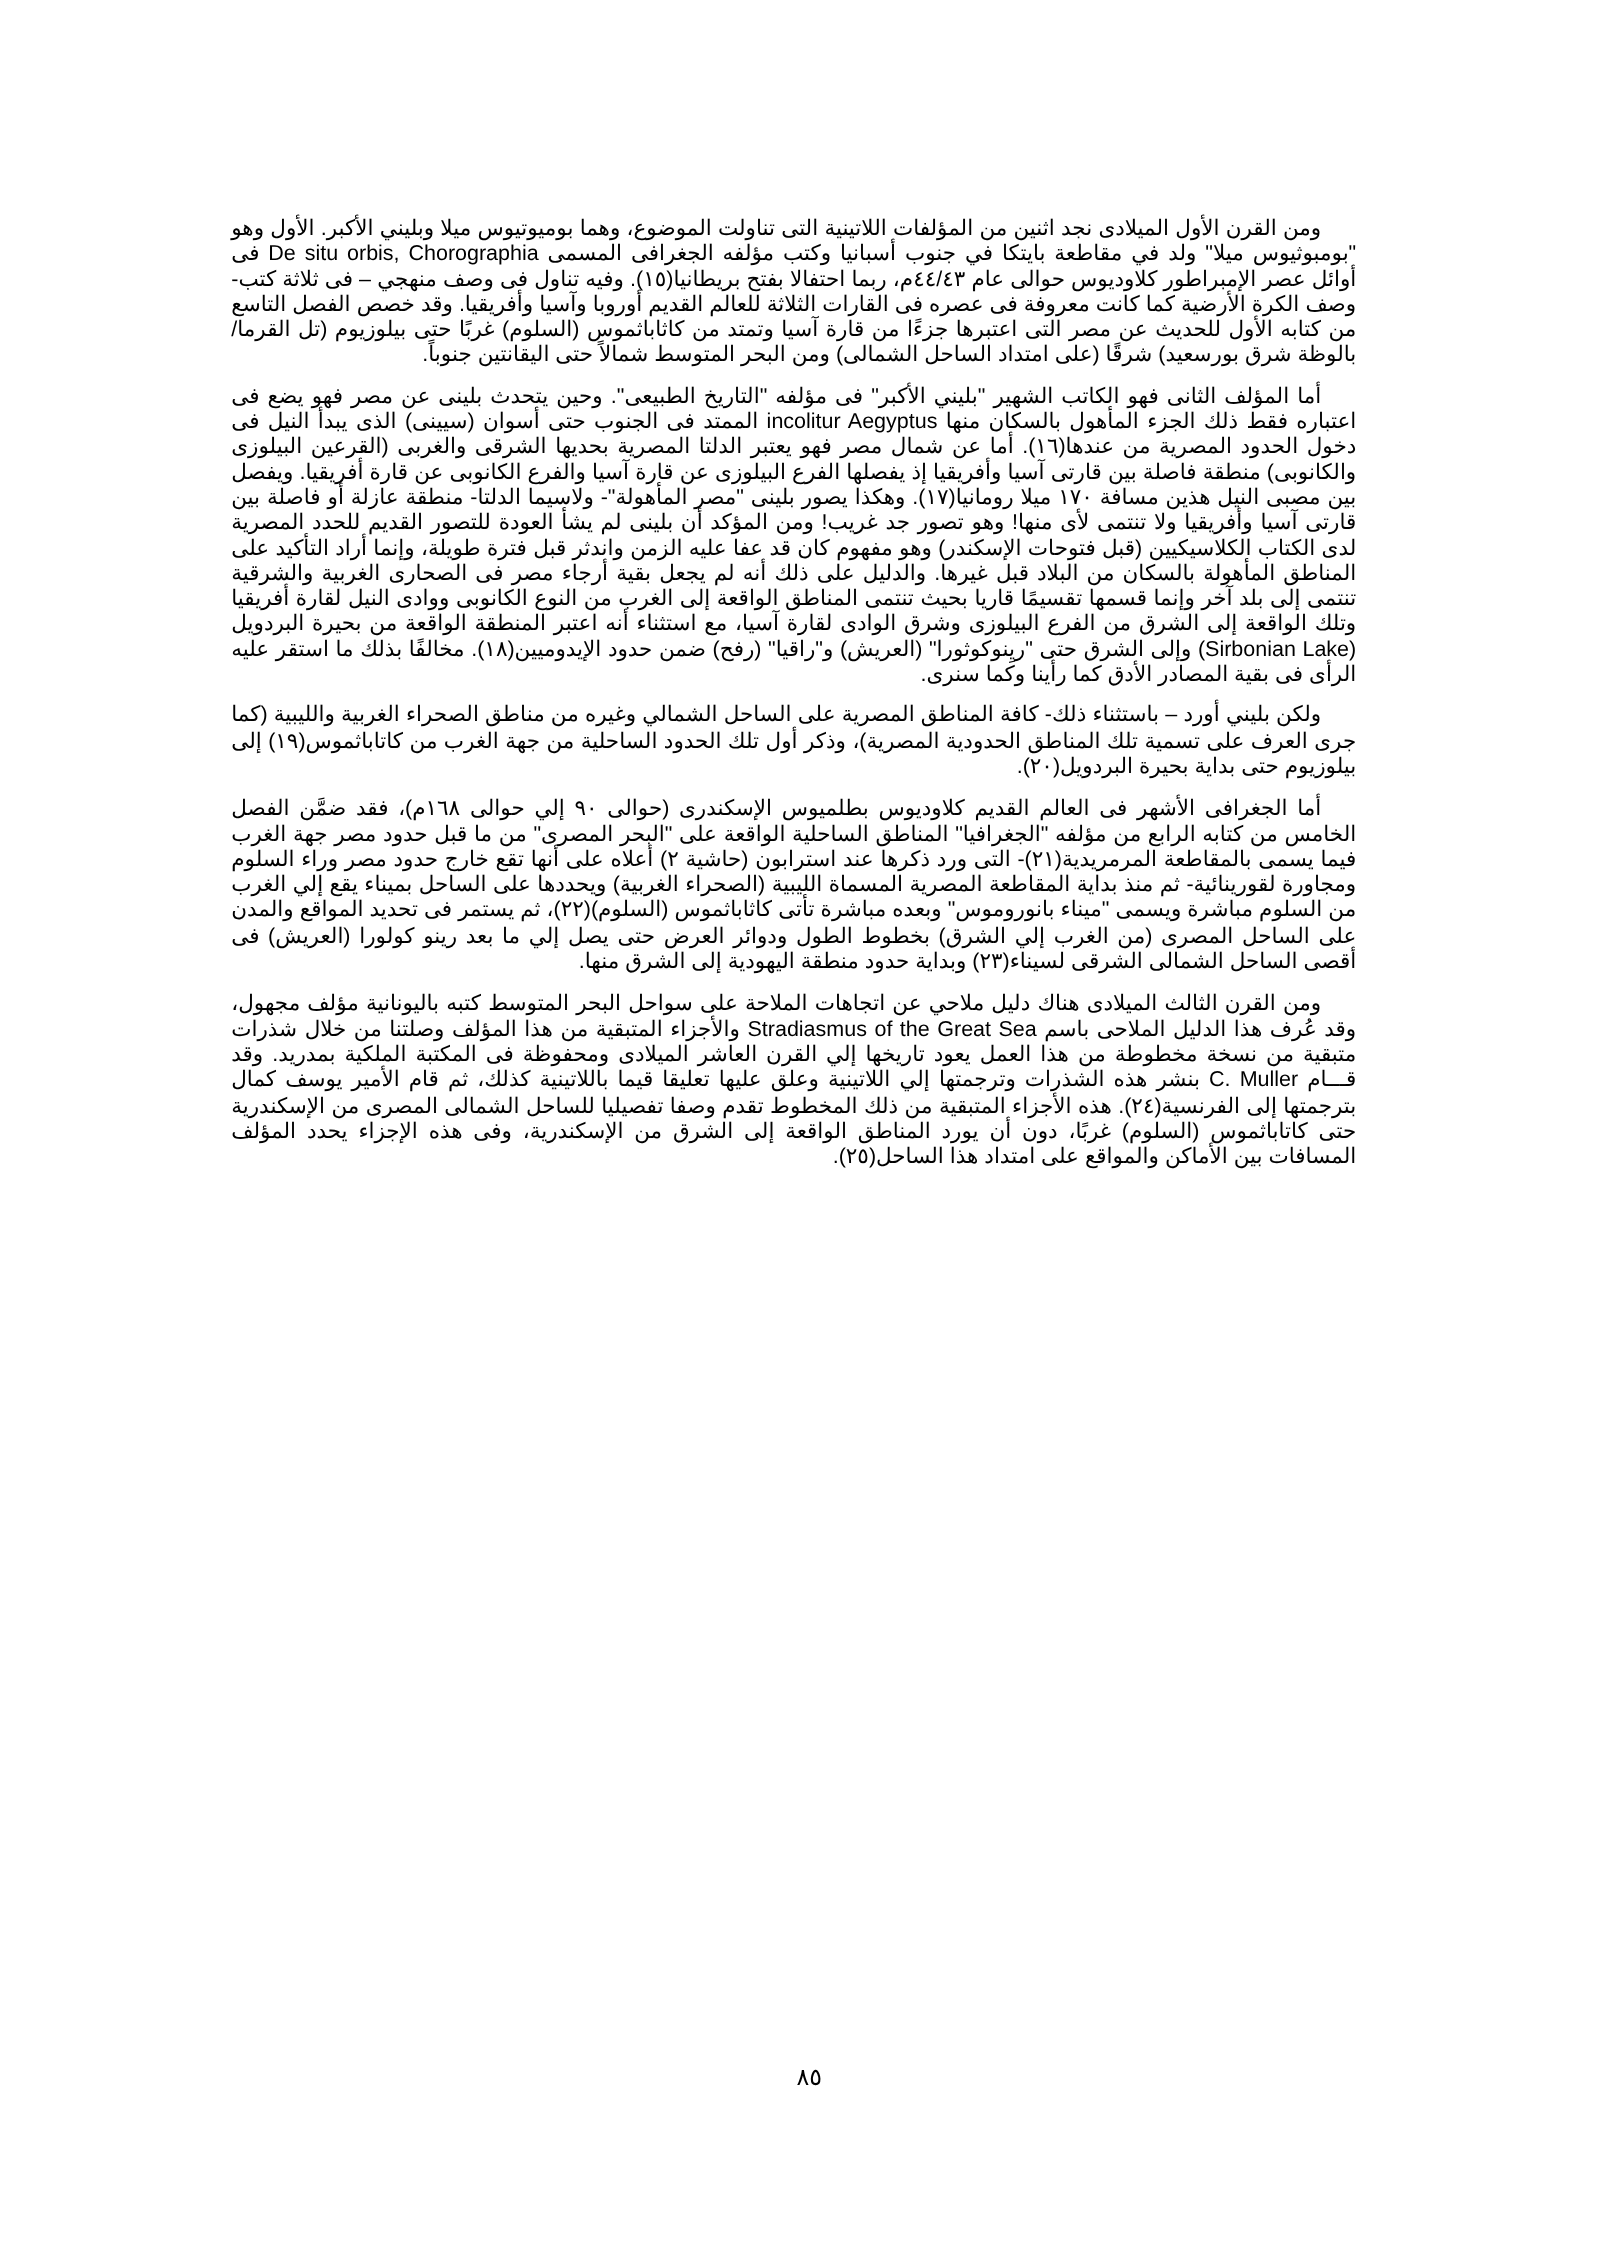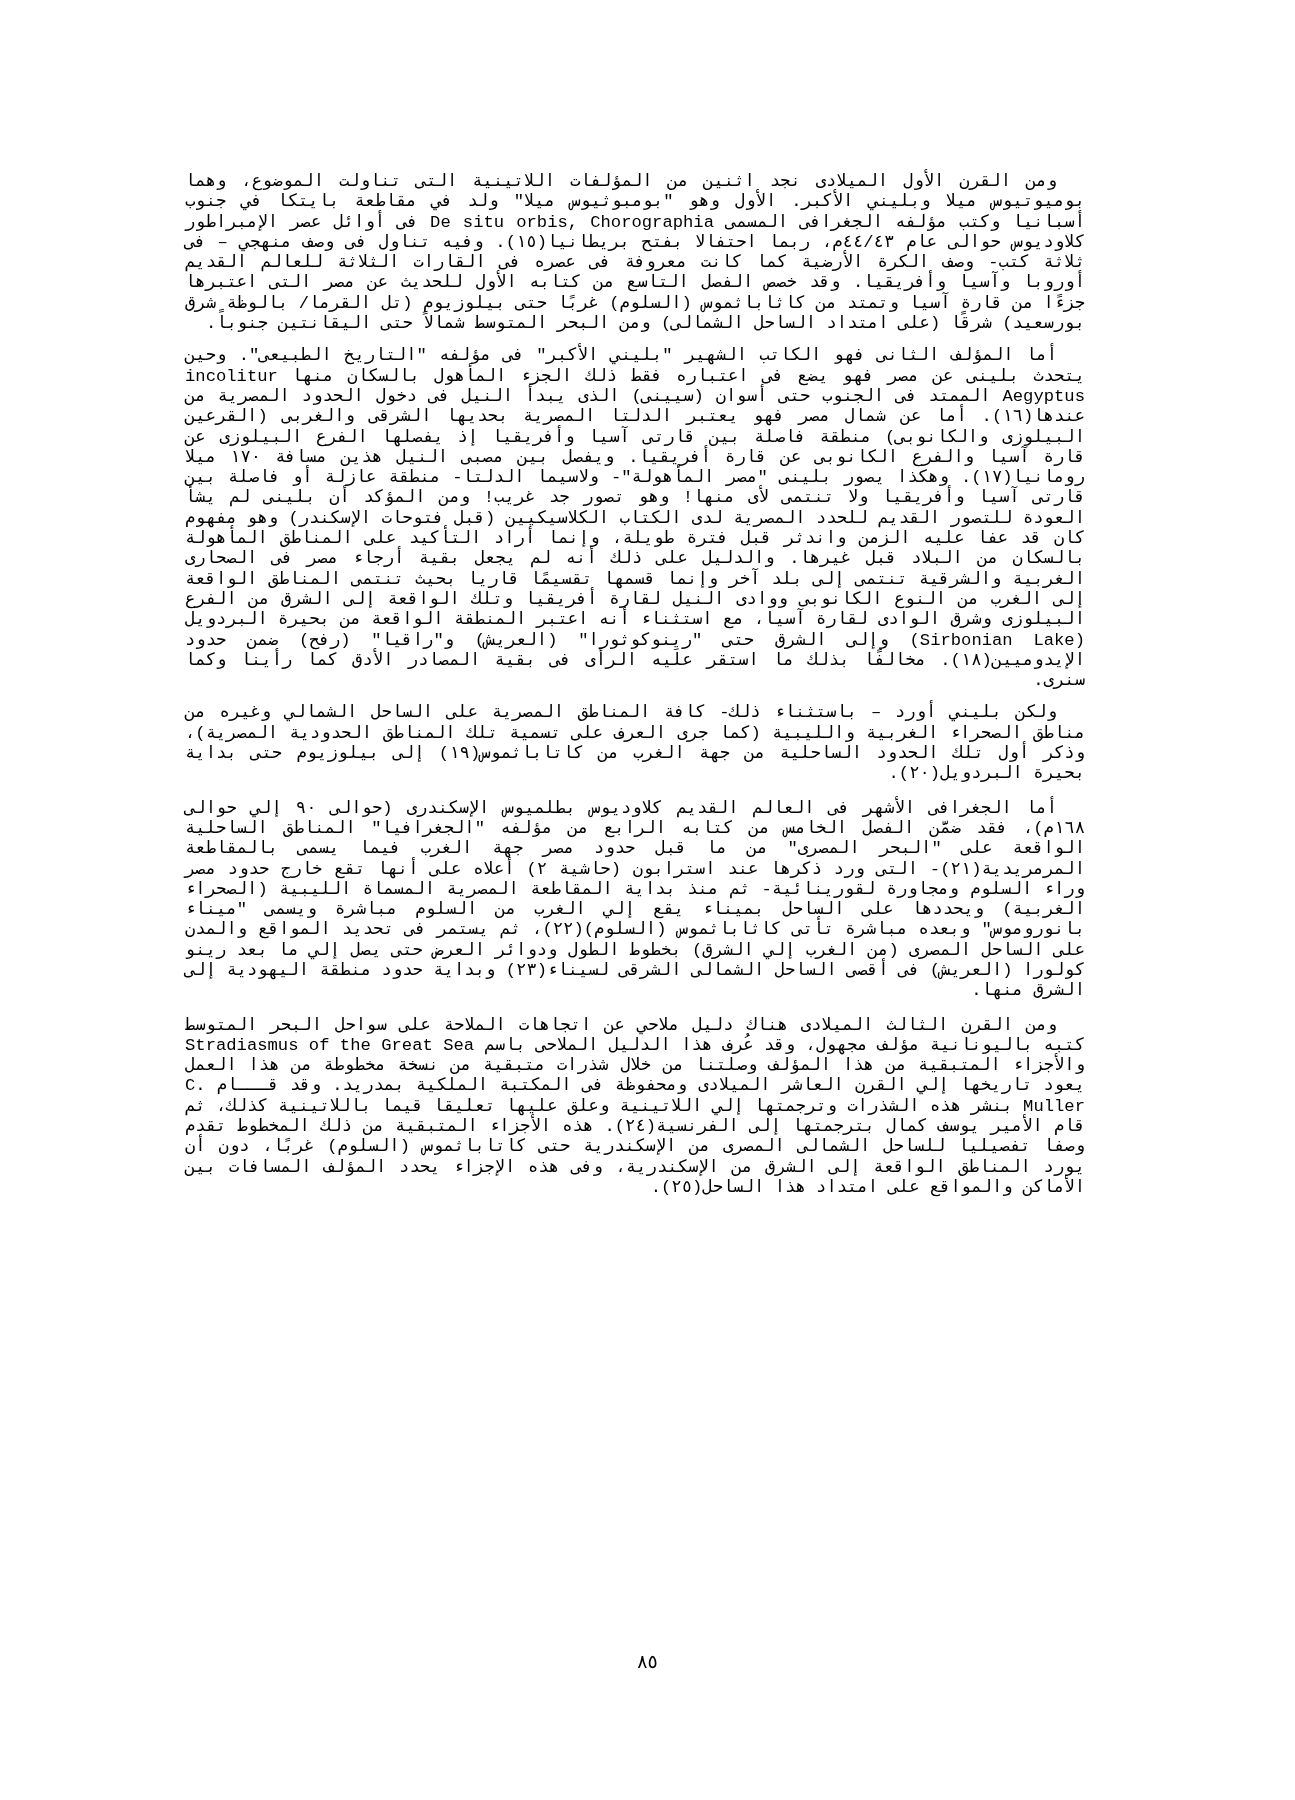--- a/index.html
+++ b/index.html
@@ -13,21 +13,21 @@
       position: relative;
       overflow: hidden;
     }
     .page {
       position: absolute;
       left: 185px;
       top: 172px;
       width: 900px;
       direction: rtl;
       color: #000000;
-      font-family: Liberation Mono, monospace;
+      font-family: Liberation Sans, sans-serif;
       font-size: 17.2px;
       line-height: 20.3px;
       text-align: justify;
       text-align-last: right;
     }
     .para {
       margin: 0 0 12px 0;
       text-indent: 28px;
     }
     .para.tight { margin-bottom: 14px; }

